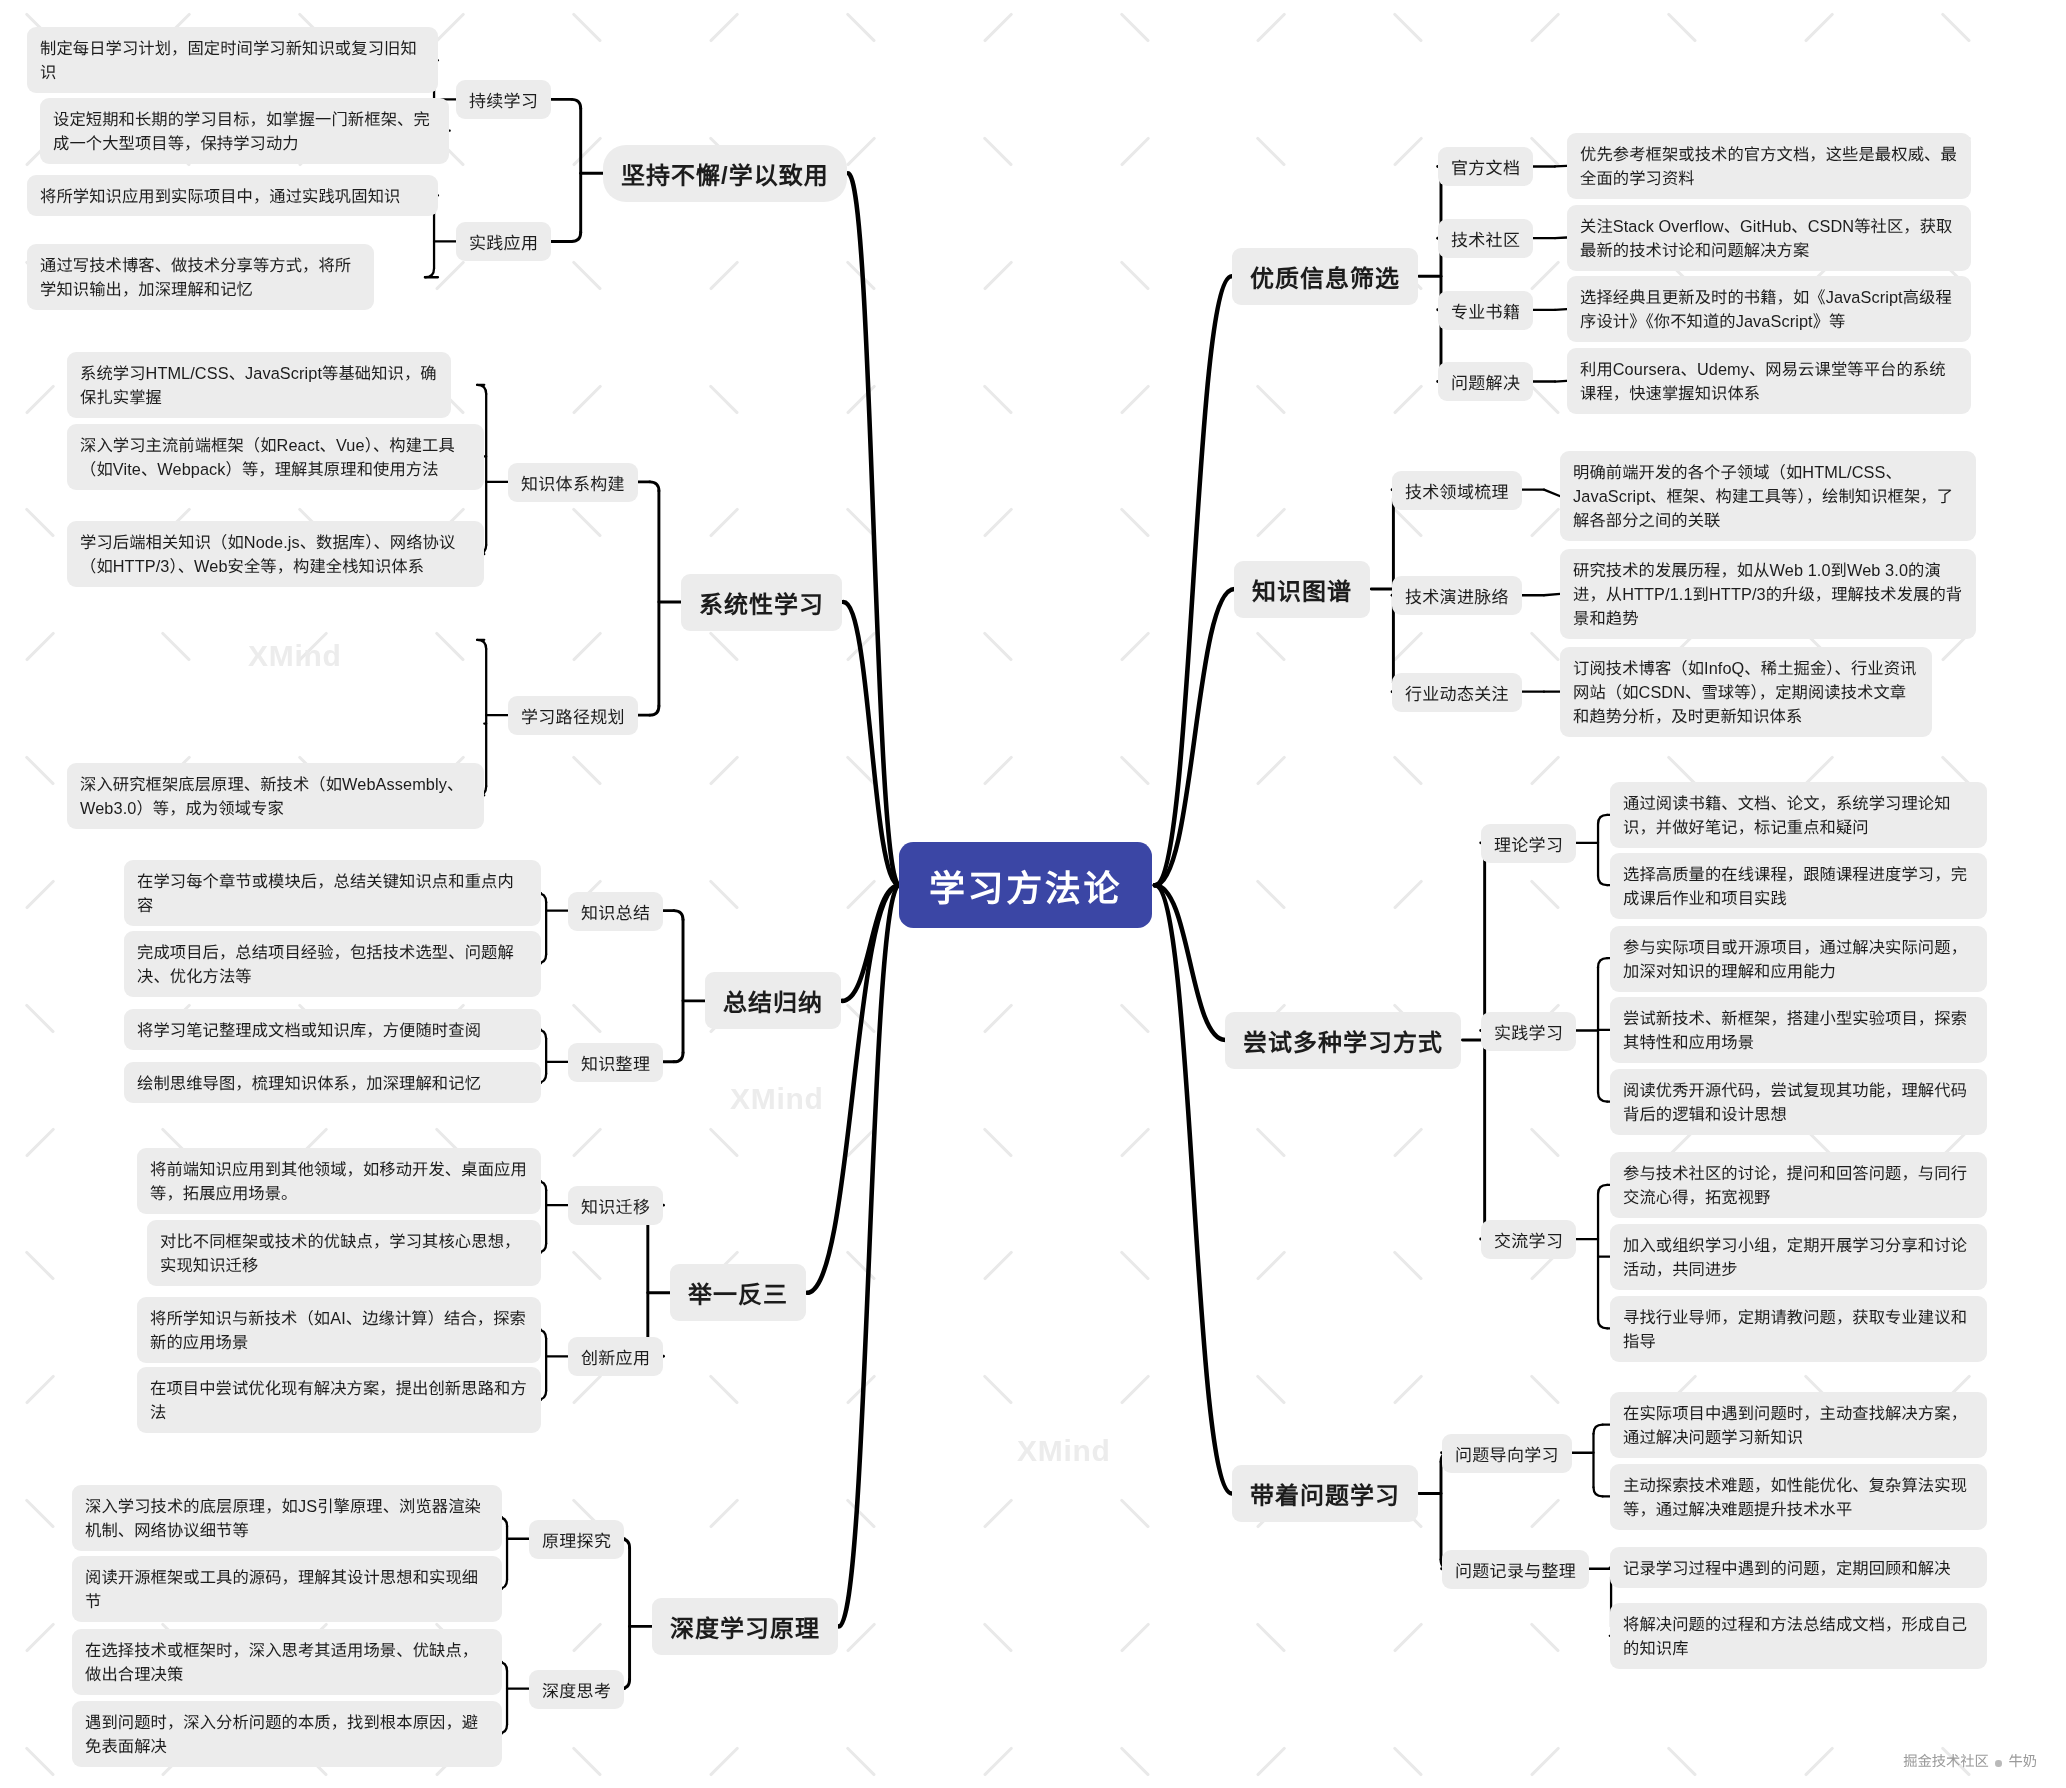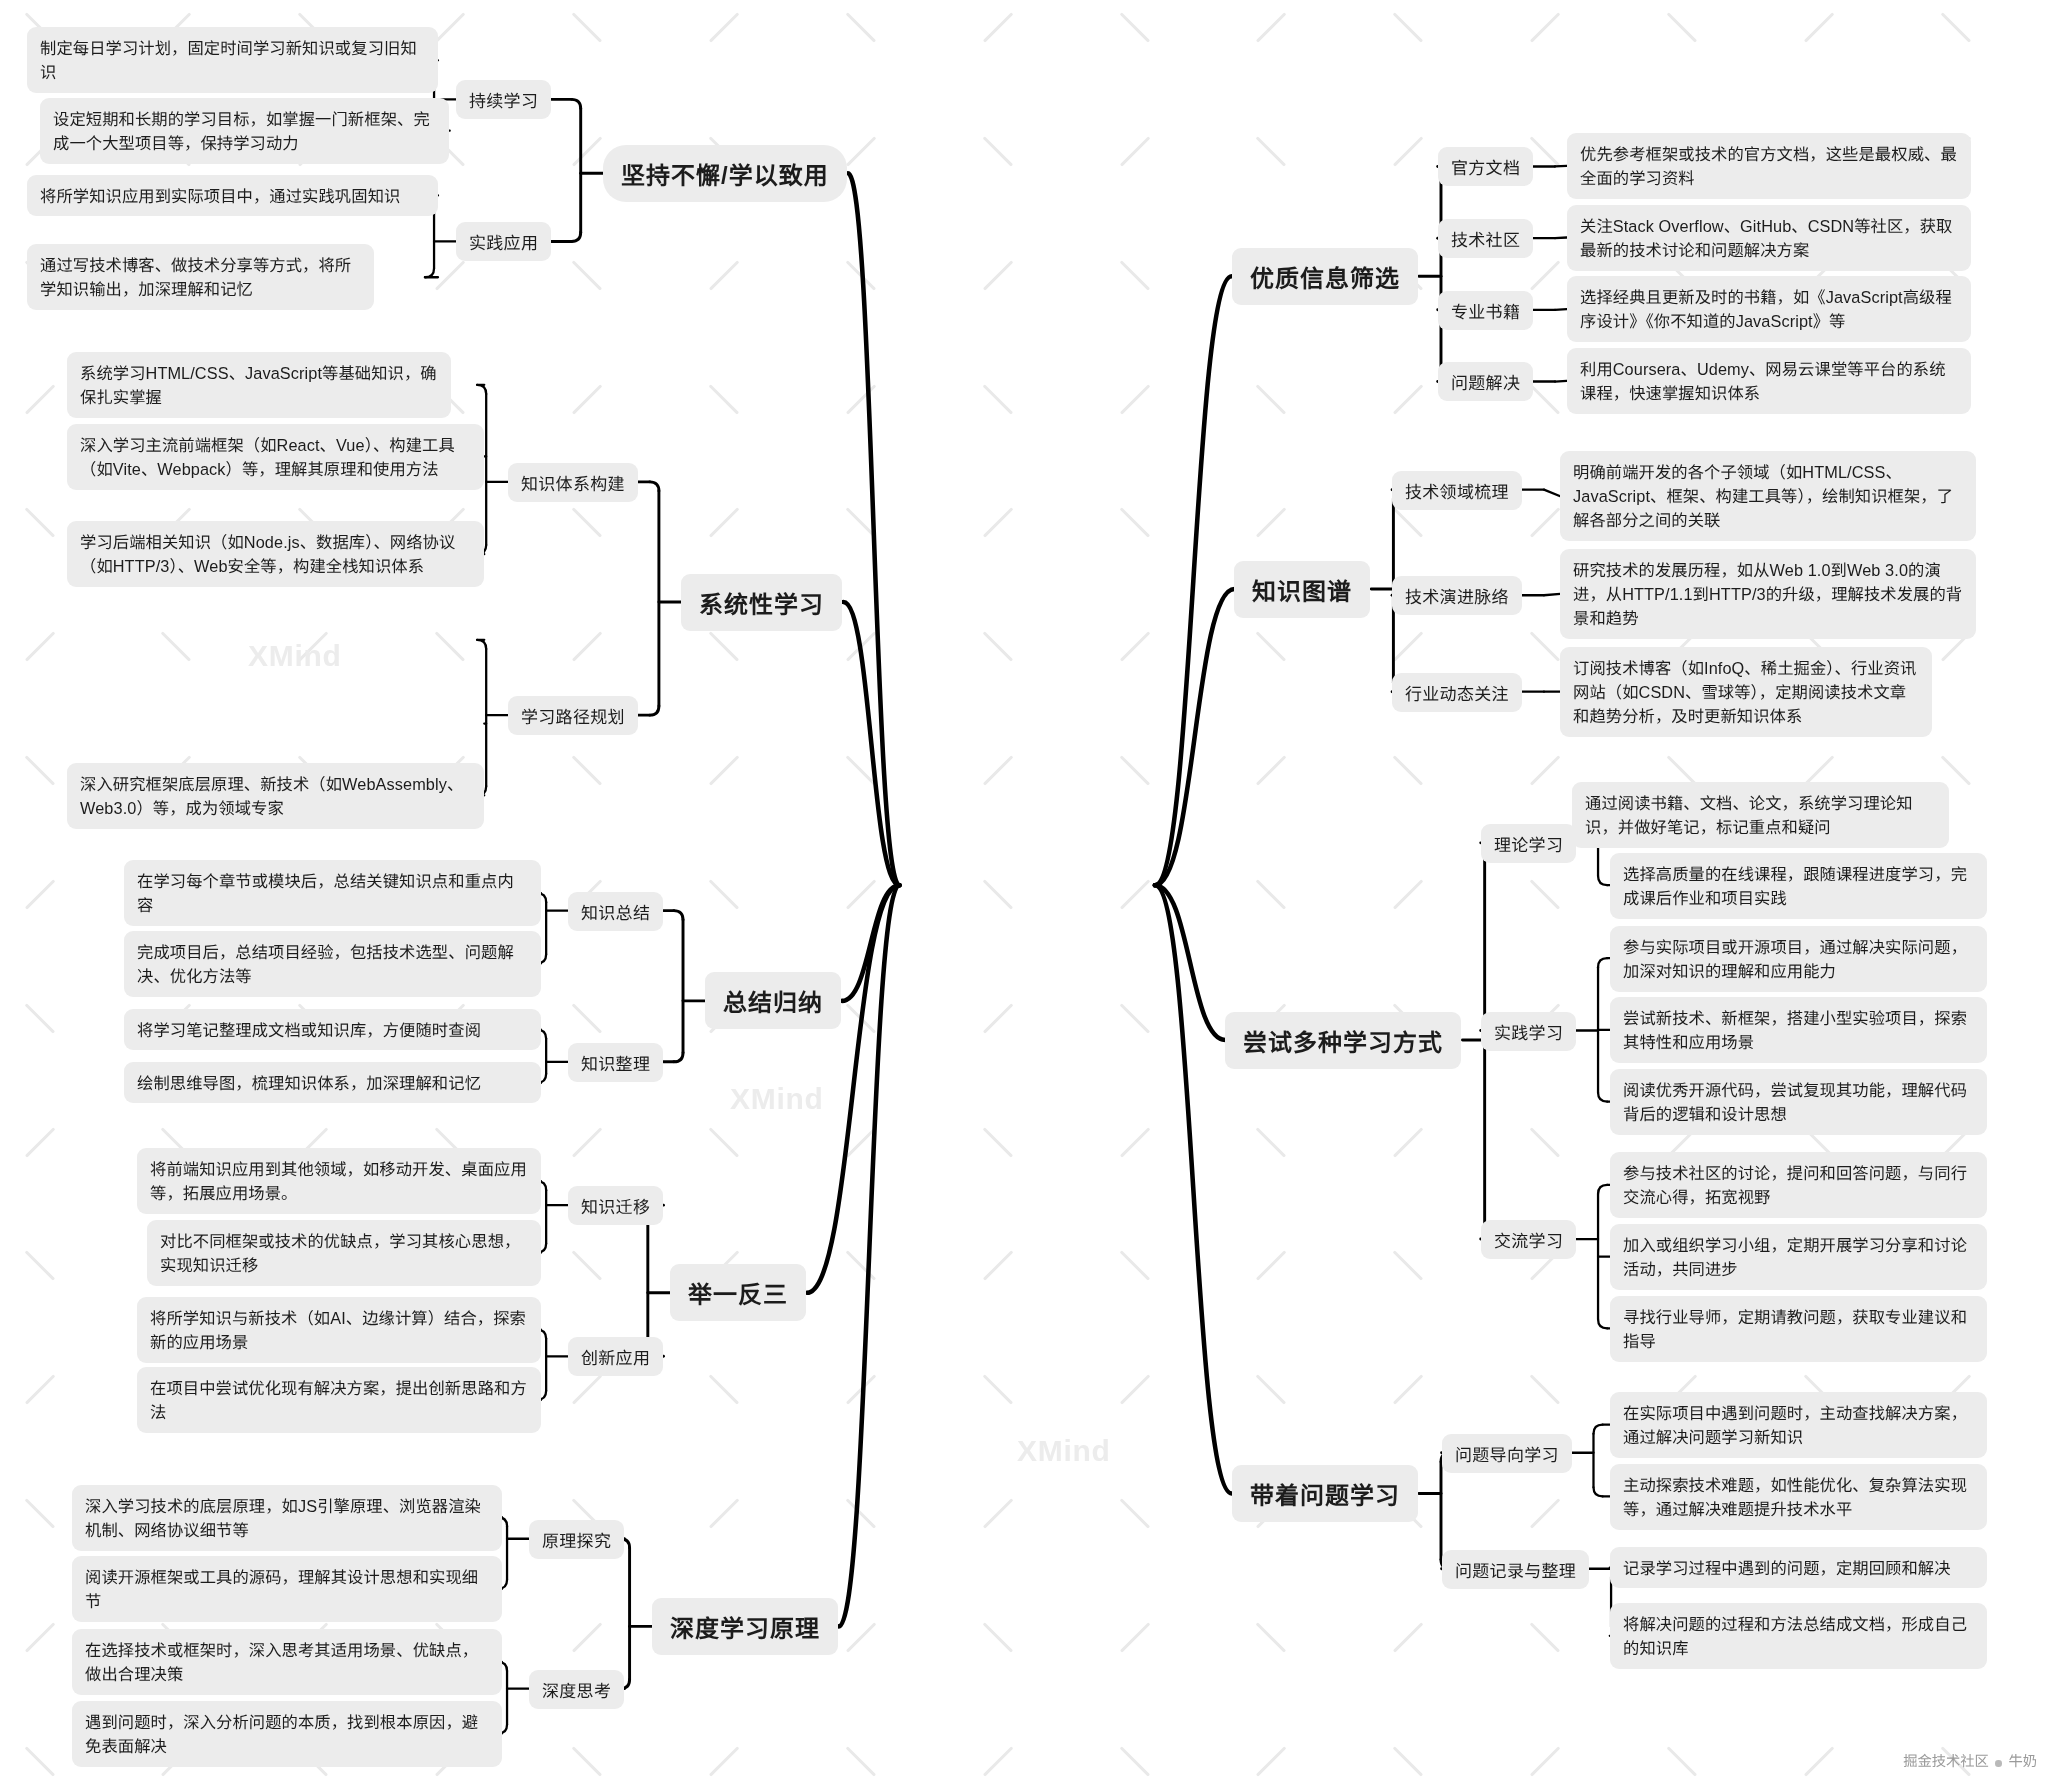--- a/index.html
+++ b/index.html
@@ -482,20 +482,23 @@
       <path d="M2459,2186.5 L2470,2186.5" stroke="#000000" stroke-width="3.5" fill="none" stroke-linecap="round" stroke-linejoin="round"></path>
       <path d="M2459,2296.5 L2470,2296.5" stroke="#000000" stroke-width="3.5" fill="none" stroke-linecap="round" stroke-linejoin="round"></path>
       <path d="M2438,2407.5 L2472,2407.5" stroke="#000000" stroke-width="3.5" fill="none" stroke-linecap="round" stroke-linejoin="round"></path>
       <path d="M2472,2420 Q2472,2406 2486,2406" stroke="#000000" stroke-width="3.5" fill="none" stroke-linecap="round" stroke-linejoin="round"></path>
       <path d="M2472,2420 L2472,2496.5" stroke="#000000" stroke-width="3.5" fill="none" stroke-linecap="round" stroke-linejoin="round"></path>
       <path d="M2472,2496.5 Q2472,2510.5 2486,2510.5" stroke="#000000" stroke-width="3.5" fill="none" stroke-linecap="round" stroke-linejoin="round"></path>
       <path d="M2486,2406 L2470,2406" stroke="#000000" stroke-width="3.5" fill="none" stroke-linecap="round" stroke-linejoin="round"></path>
       <path d="M2486,2510.5 L2470,2510.5" stroke="#000000" stroke-width="3.5" fill="none" stroke-linecap="round" stroke-linejoin="round"></path>
     </svg>
 
+  <div class="node root" style="left:899px; top:842px;">
+    <span>学习方法论</span>
+  </div>
 
   <div class="node branch" style="left:603px; top:145px;border-radius:23px;">
     <span>坚持不懈/学以致用</span>
   </div>
 
   <div class="node sub" style="left:456px; top:80px;">
     <span>持续学习</span>
   </div>
   <div class="node sub" style="left:456px; top:222px;">
     <span>实践应用</span>
@@ -671,21 +674,21 @@
   <div class="node sub" style="left:1481px; top:824px;">
     <span>理论学习</span>
   </div>
   <div class="node sub" style="left:1481px; top:1012px;">
     <span>实践学习</span>
   </div>
   <div class="node sub" style="left:1481px; top:1220px;">
     <span>交流学习</span>
   </div>
 
-  <div class="node leaf" style="left:1572px; top:782px; width:377px;">
+  <div class="node leaf" style="left:1610px; top:782px; width:377px;">
     <span>通过阅读书籍、文档、论文，系统学习理论知识，并做好笔记，标记重点和疑问</span>
   </div>
   <div class="node leaf" style="left:1610px; top:853px; width:377px;">
     <span>选择高质量的在线课程，跟随课程进度学习，完成课后作业和项目实践</span>
   </div>
   <div class="node leaf" style="left:1610px; top:926px; width:377px;">
     <span>参与实际项目或开源项目，通过解决实际问题，加深对知识的理解和应用能力</span>
   </div>
   <div class="node leaf" style="left:1610px; top:997px; width:377px;">
     <span>尝试新技术、新框架，搭建小型实验项目，探索其特性和应用场景</span>

